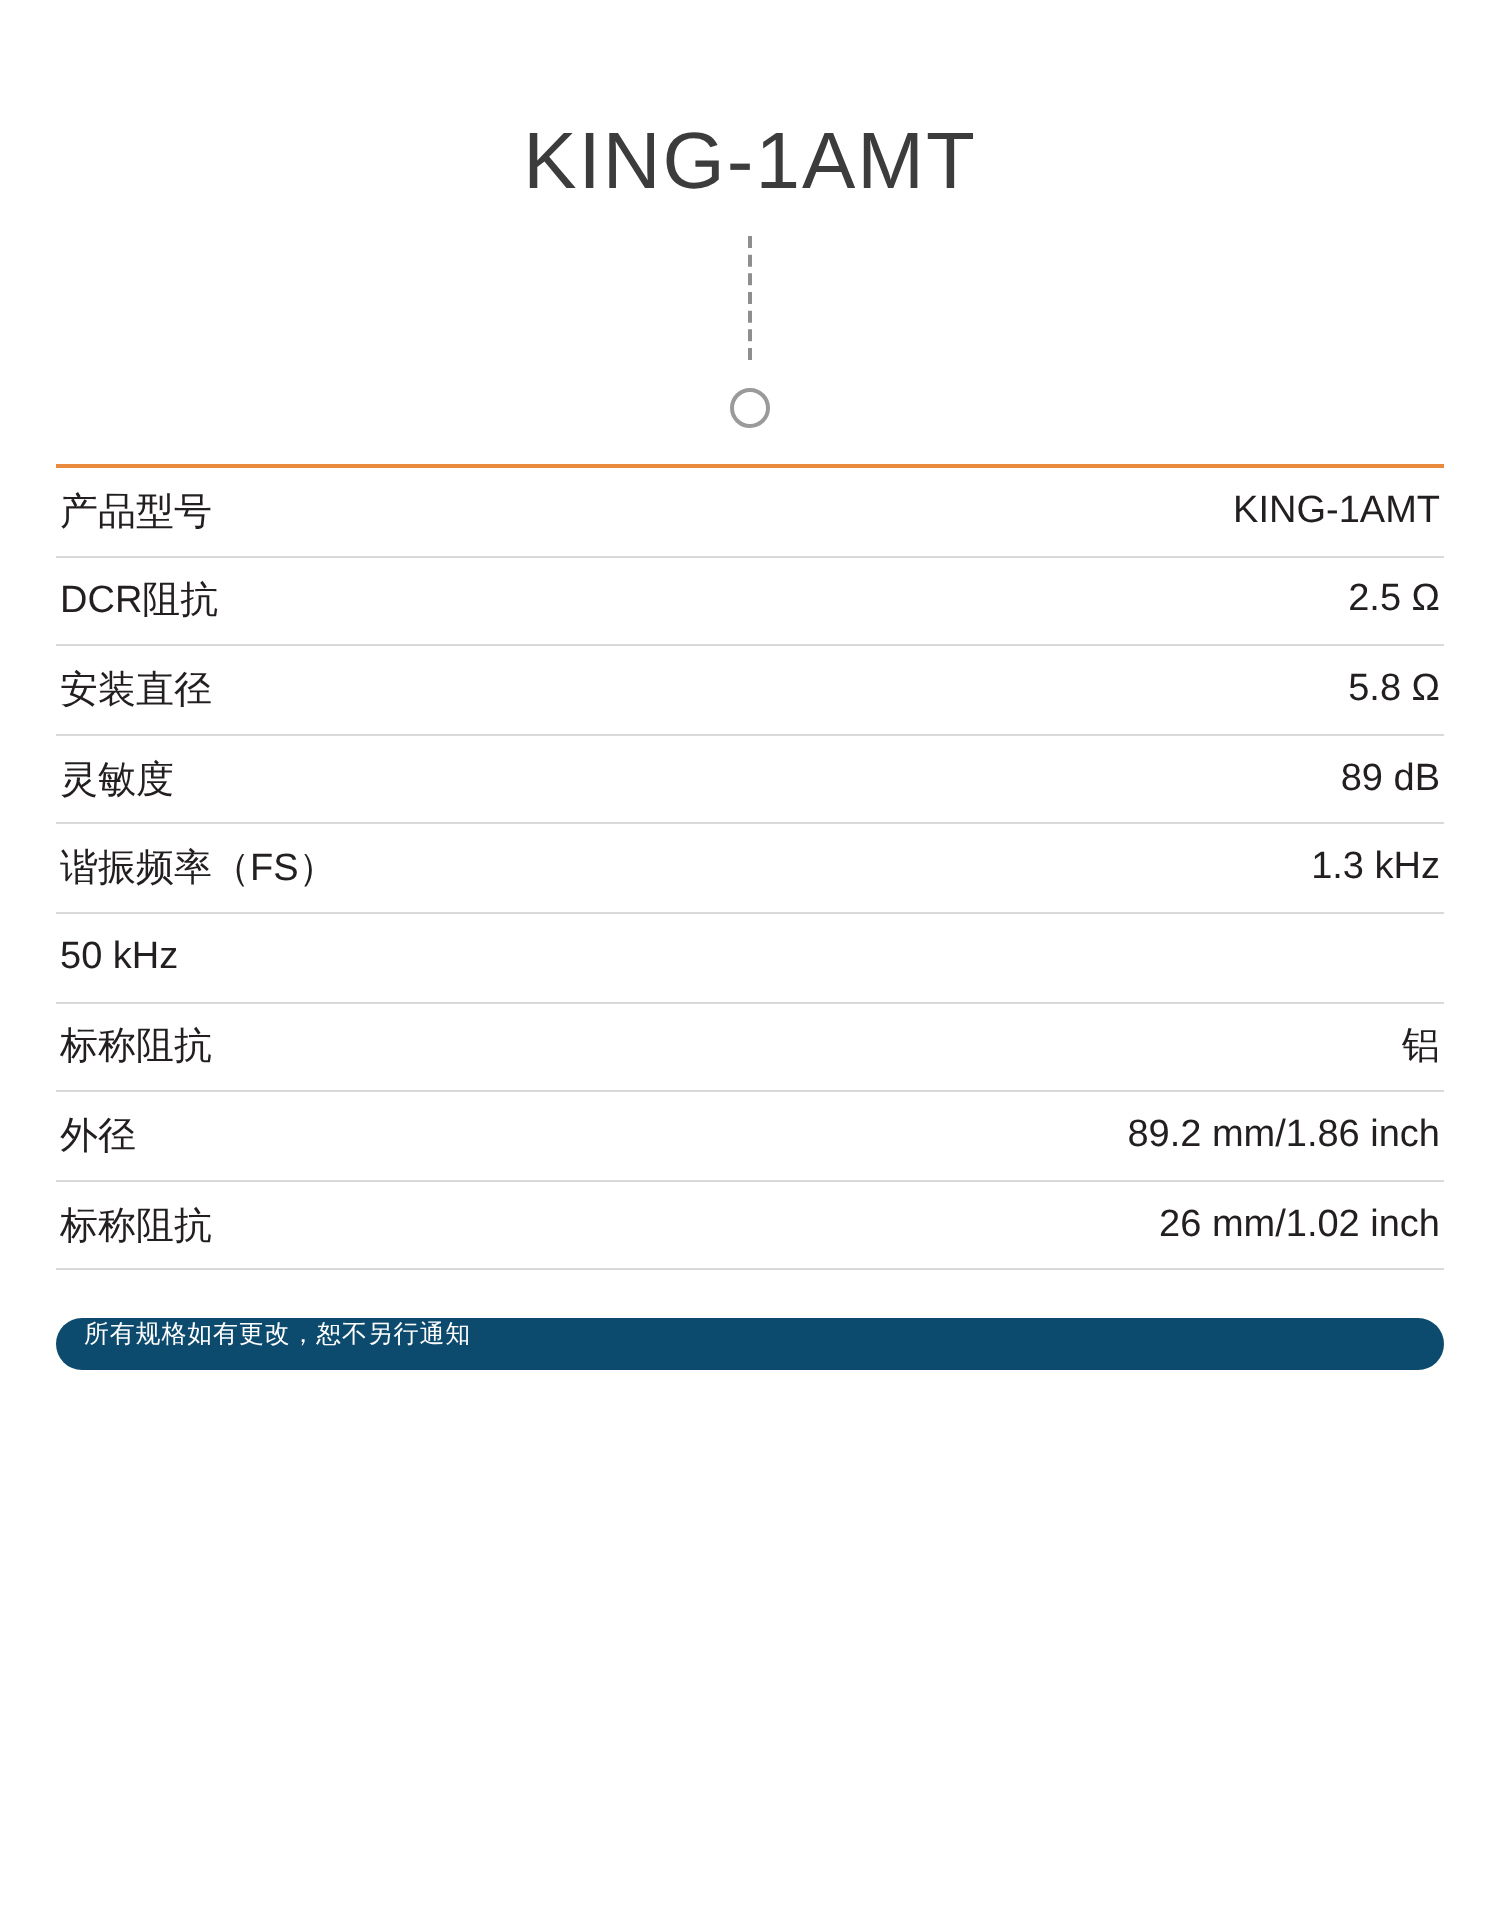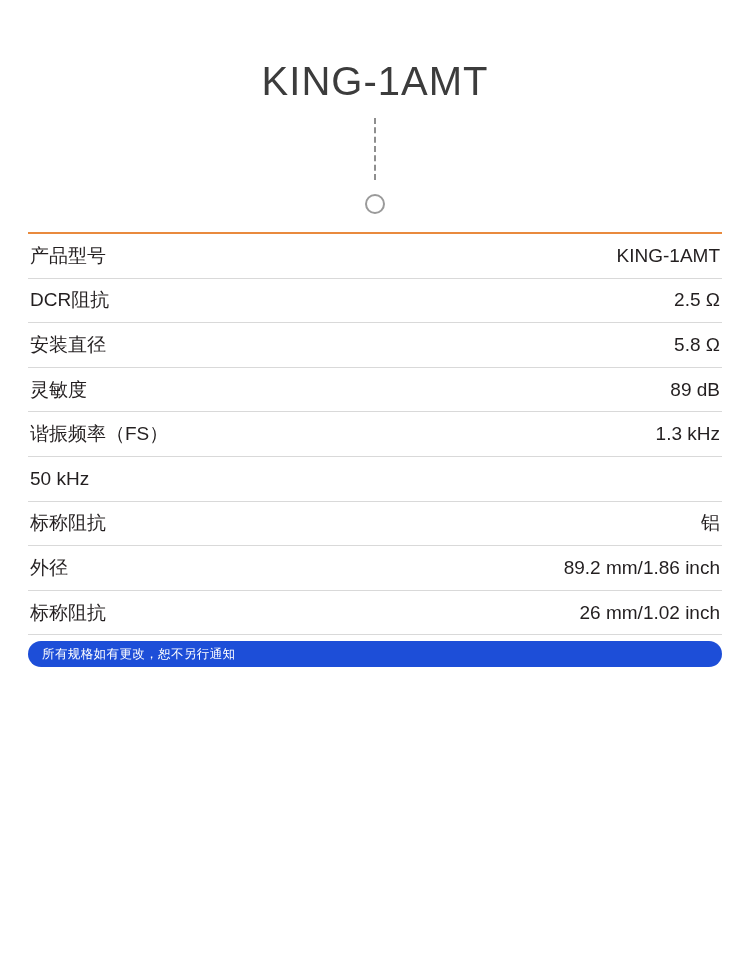--- a/index.html
+++ b/index.html
@@ -81,26 +81,26 @@
   }
   .spec-value {
     font-size: 19px;
     color: #231f20;
     text-align: right;
     white-space: nowrap;
   }
 
   
   .footer-note {
-    margin: 6px 28px 0 28px;
+    margin: 24px 28px 0 28px;
     height: 26px;
-    background: #1d4ed8;
+    background: #0c4a6e;
     border-radius: 13px;
     display: flex;
-    align-items: center;
+    align-items: flex-start;
   }
   .footer-note span {
     color: #ffffff;
     font-size: 12.5px;
     padding-left: 14px;
     letter-spacing: 0.4px;
   }
 </style>
 </head>
 <body>

